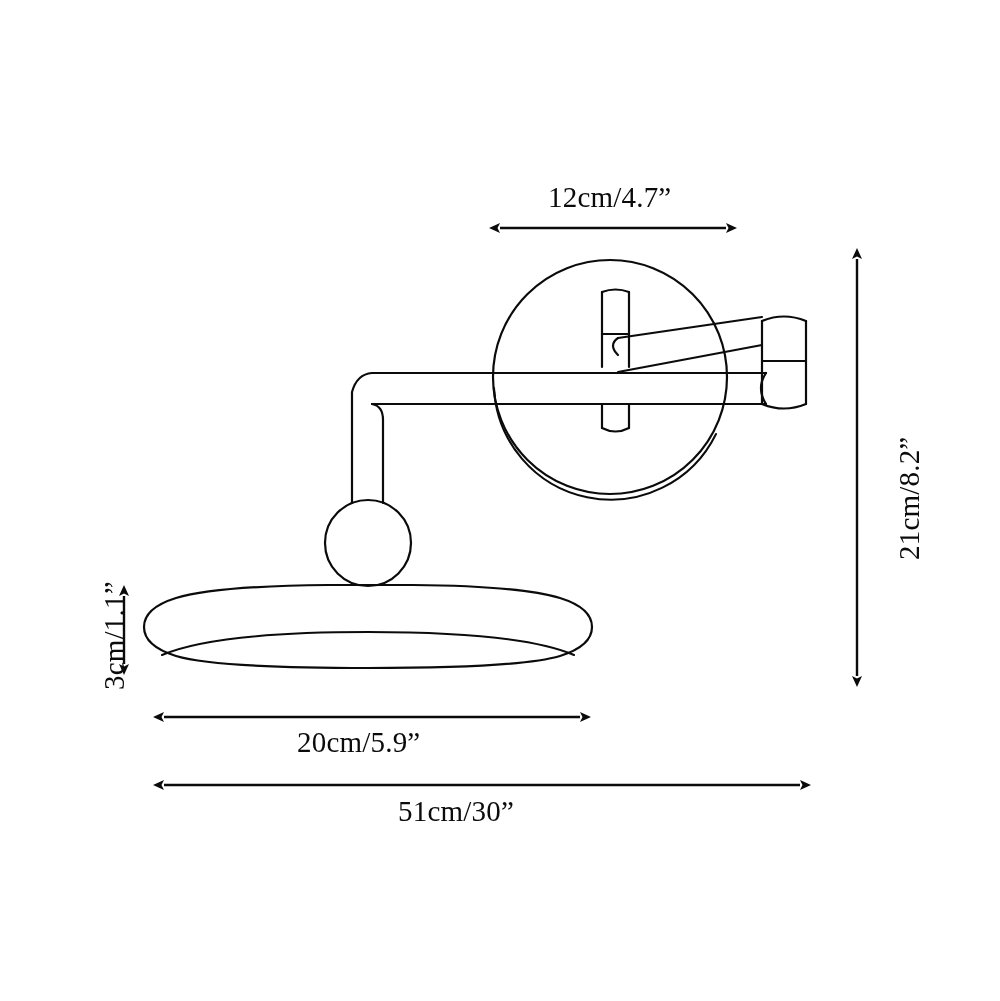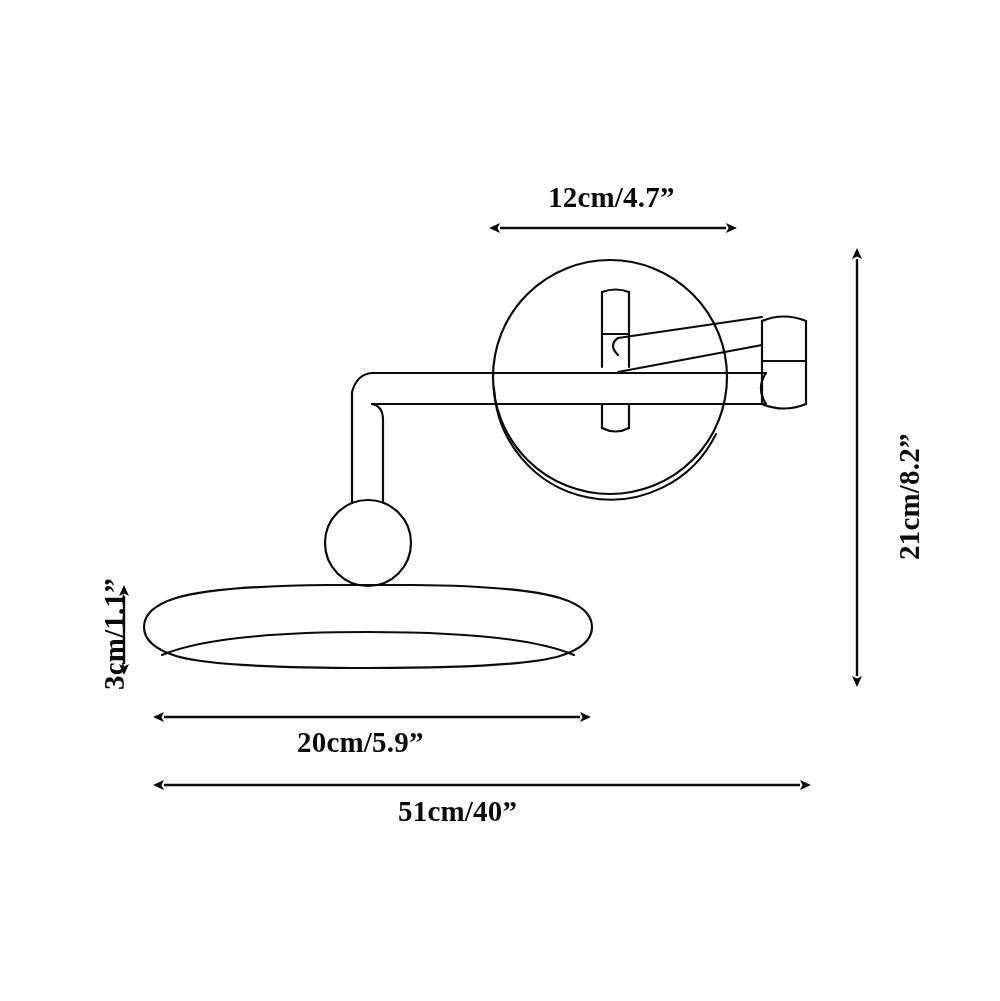--- a/index.html
+++ b/index.html
@@ -13,21 +13,20 @@
     position: relative;
     overflow: hidden;
     font-family: "Liberation Serif", "DejaVu Serif", serif;
   }
   #stage {
     position: absolute;
     left: 0;
     top: 0;
     width: 1000px;
     height: 1001px;
-    font-weight: bold;
   }
   svg.drawing {
     position: absolute;
     left: 0;
     top: 0;
     width: 1000px;
     height: 1001px;
     display: block;
   }
   .dim-label {
@@ -162,15 +161,15 @@
   </svg>
 
   <div class="dim-label" id="label-depth">12cm/4.7”</div>
 
   <div class="dim-label vertical" id="label-height">21cm/8.2”</div>
 
   <div class="dim-label vertical" id="label-thickness">3cm/1.1”</div>
 
   <div class="dim-label" id="label-shade">20cm/5.9”</div>
 
-  <div class="dim-label" id="label-extension">51cm/40”</div>
+  <div class="dim-label" id="label-extension">51cm/30”</div>
 
 </div>
 
 </body></html>

